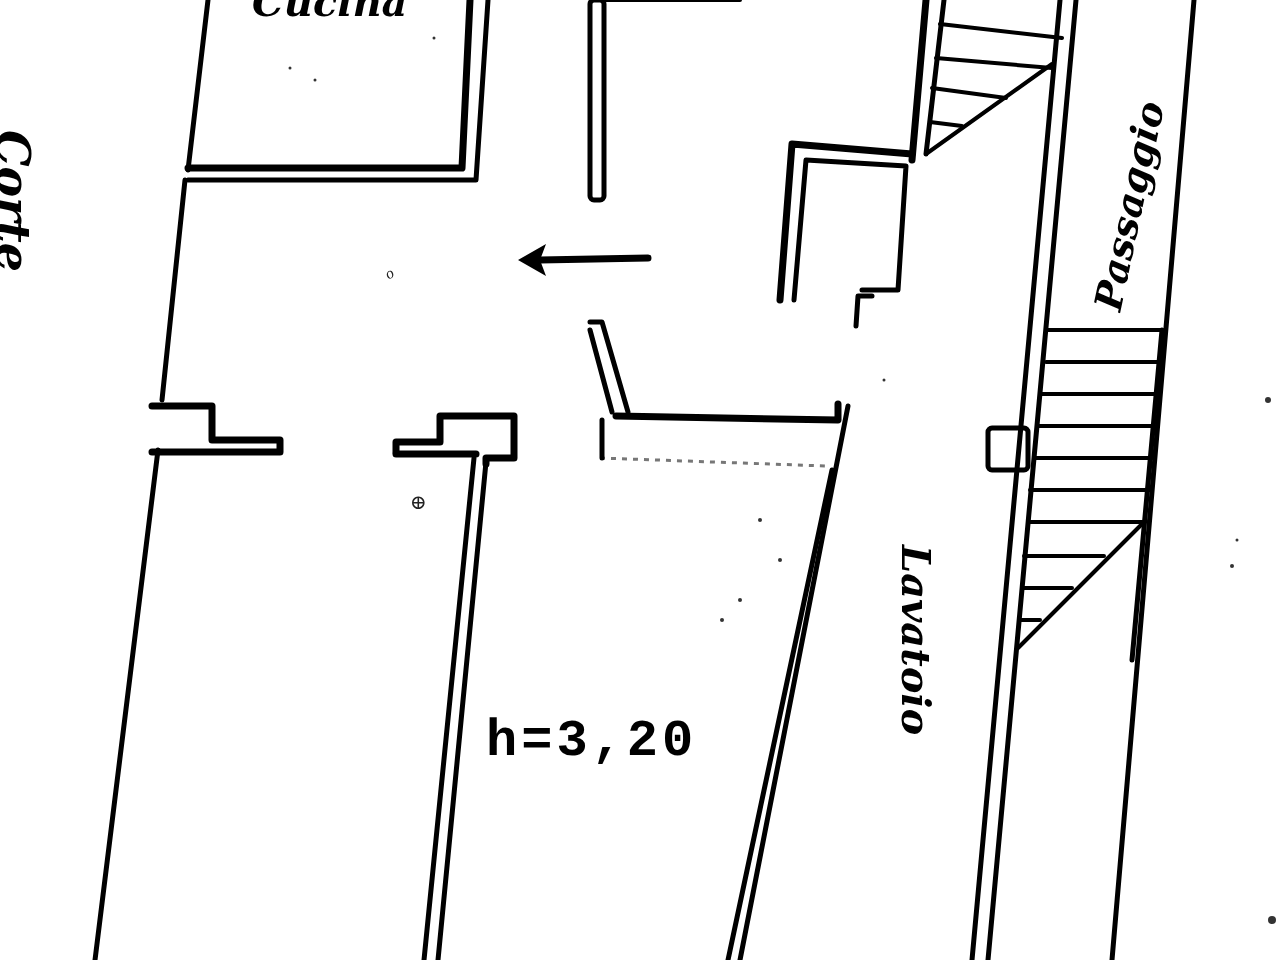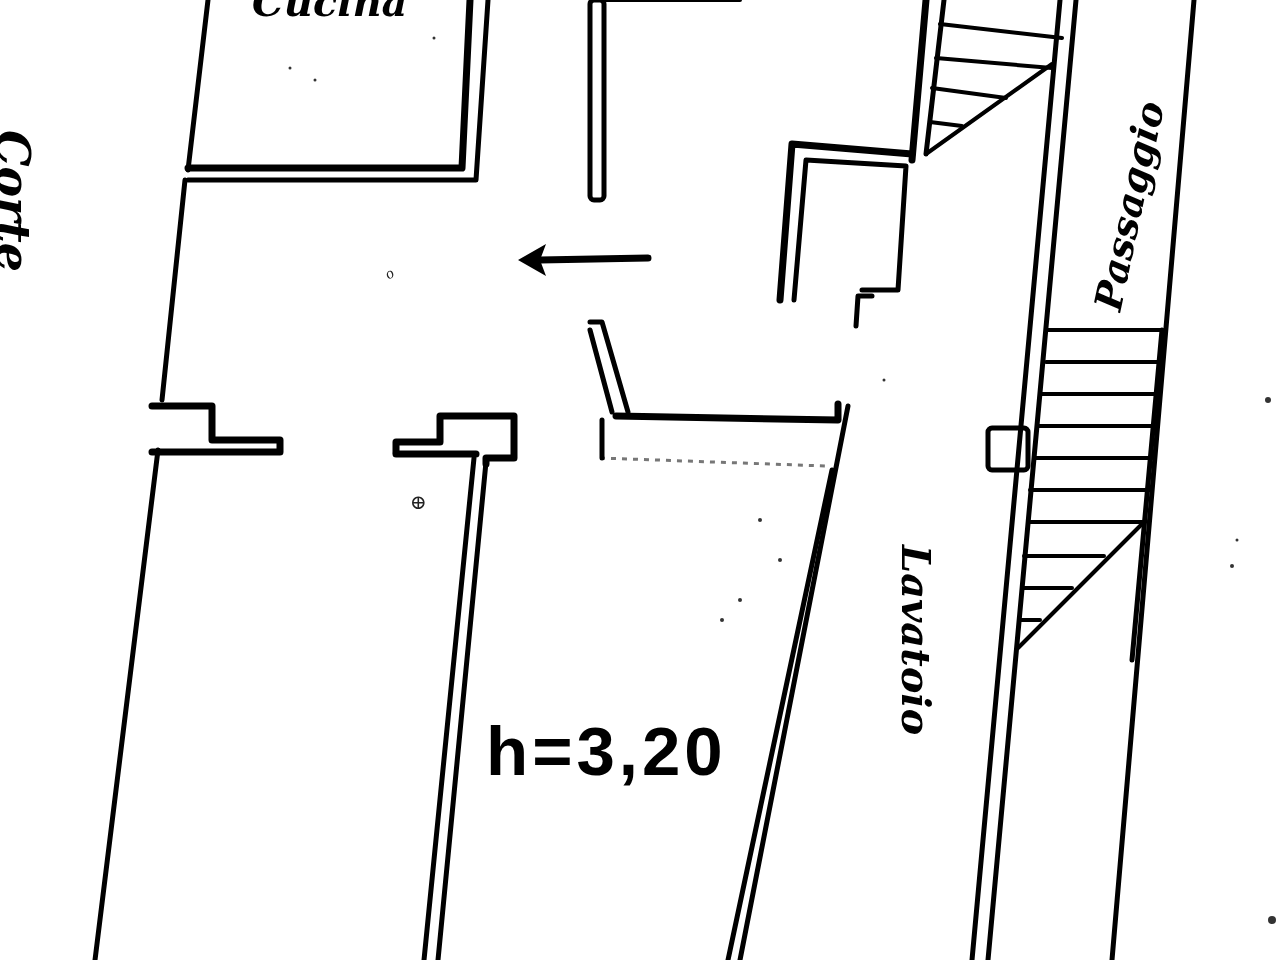--- a/index.html
+++ b/index.html
@@ -15,21 +15,21 @@
       font-family: "DejaVu Serif", serif;
       font-style: italic;
       font-weight: bold;
       color: #000;
       white-space: nowrap;
       transform-origin: left top;
     }
     .label-cucina { left: 252px; top: -22px; font-size: 40px; }
     .label-passaggio { left: 1085px; top: 305px; font-size: 38px; transform: rotate(-78deg); }
     .label-lavatoio { left: 940px; top: 545px; font-size: 40px; transform: rotate(90deg); }
-    .label-height { left: 486px; top: 712px; font-size: 69px; font-style: normal; letter-spacing: 4px; font-family: Liberation Sans, sans-serif; }
+    .label-height { left: 486px; top: 712px; font-size: 52px; font-style: normal; letter-spacing: 4px; font-family: Liberation Mono, monospace; }
     .label-left-margin { left: -4px; top: 130px; font-size: 46px; transform: rotate(90deg) translate(0, -44px); color: #000; }
     .scribble { position: absolute; font-family: "DejaVu Serif", serif; font-style: italic; font-size: 26px; color: #222; }
     .scribble-a { left: 390px; top: 262px; transform: rotate(-30deg); }
     .scribble-b { left: 410px; top: 490px; font-size: 20px; }
   </style>
 </head>
 <body>
 
 <svg id="plan" viewBox="0 0 1280 960" xmlns="http://www.w3.org/2000/svg">
 

